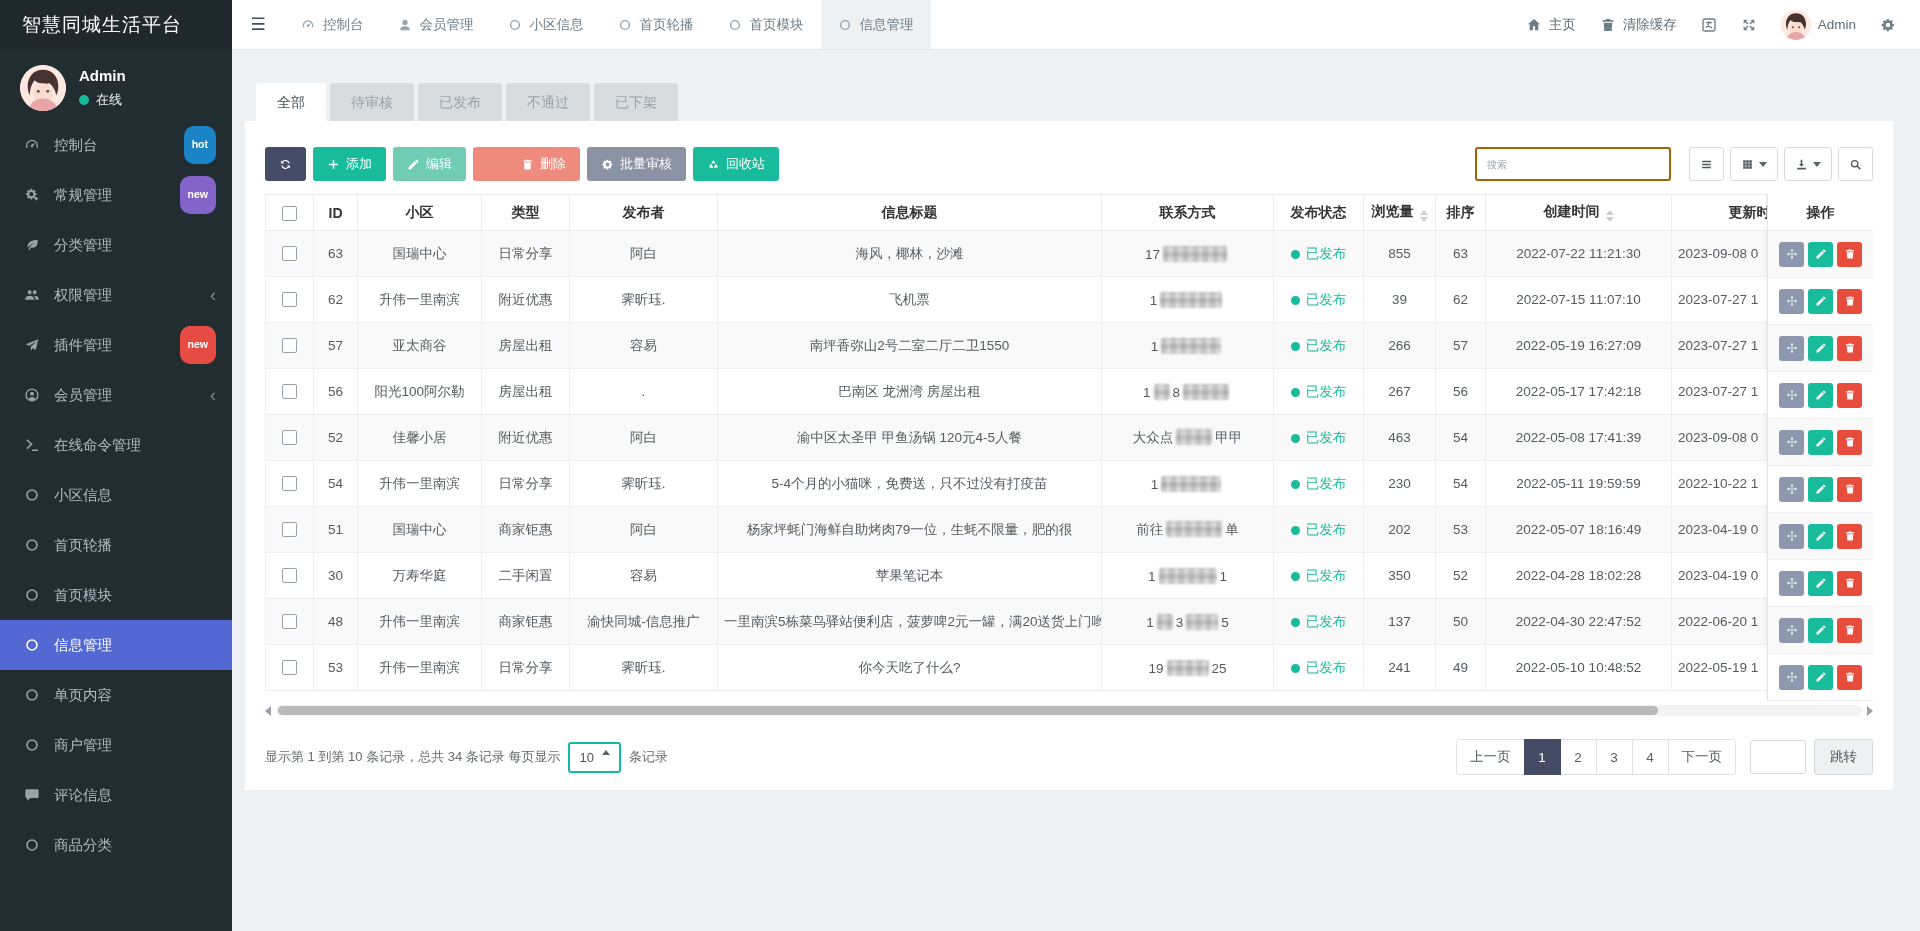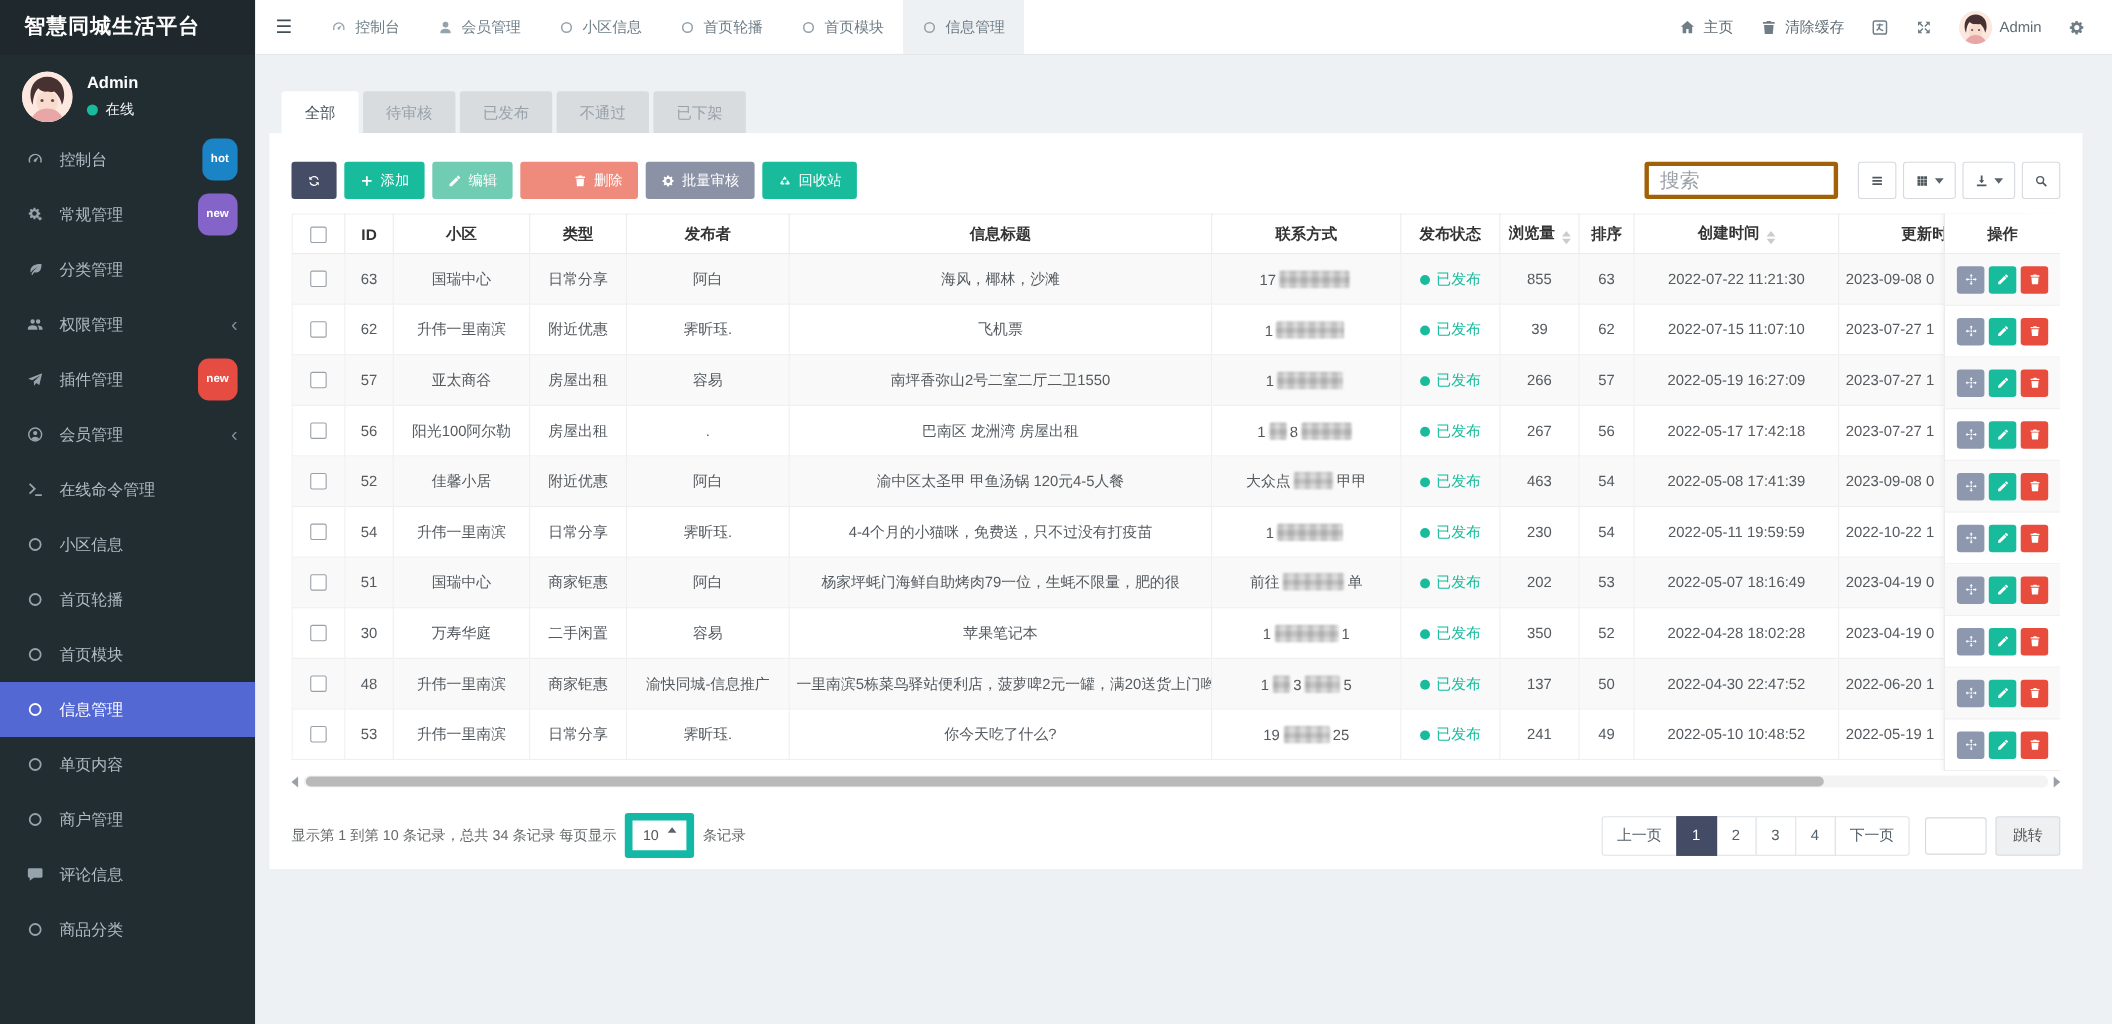--- a/index.html
+++ b/index.html
@@ -2,21 +2,21 @@
 <html><head>
 <meta charset="utf-8">
 <style>
   * { margin:0; padding:0; box-sizing:border-box; }
   html,body { width:1920px; height:931px; overflow:hidden; background:#eef1f4;
     font-family:"Liberation Sans","DejaVu Sans",sans-serif; }
   #app { position:relative; width:1920px; height:931px; }
 
   
   .sidebar { position:absolute; left:0; top:0; width:232px; height:931px; background:#222d32; }
-  .logo { height:50px; background:#1f282d; color:#fff; font-size:19px; font-weight:bold;
+  .logo { height:50px; background:#1f282d; color:#fff; font-size:19px; font-weight:normal;
     line-height:50px; padding-left:22px; letter-spacing:1px; white-space:nowrap; }
   .user-panel { display:flex; align-items:center; gap:13px; padding:15px 14px 9px 20px; }
   .avatar { width:46px; height:46px; border-radius:50%; overflow:hidden; flex:0 0 auto; background:#fce8df; }
   .avatar svg { width:100%; height:100%; display:block; }
   .u-name { color:#fff; font-size:15px; font-weight:bold; }
   .u-status { margin-top:7px; color:#eef3f5; font-size:13px; display:flex; align-items:center; gap:7px; }
   .dot-online { width:10px; height:10px; border-radius:50%; background:#18bc9c; }
   .side-search { margin:10px 16px 14px; height:40px; background:#2d3a42; border-radius:3px;
     display:flex; align-items:center; padding:0 12px; }
   .side-search input { flex:1; background:transparent; border:none; outline:none; color:#c3ccd2; font-size:13.5px; }
@@ -58,22 +58,22 @@
     border-radius:3px 3px 0 0; cursor:pointer; }
   .tab.active { background:#fff; color:#49525a; }
   .card { position:absolute; left:13px; top:71px; width:1648px; height:669px; background:#fff; padding:0 20px; }
 
   
   .toolbar { margin-top:26px; display:flex; align-items:center; }
   .tb-btn { height:34px; border:none; border-radius:3px; color:#fff; display:flex; align-items:center;
     gap:6px; padding:0 14px; font-size:13px; margin-right:7px; cursor:pointer; }
   .tb-btn .icn svg { width:13px; height:13px; fill:#fff; }
   .tb-right { margin-left:auto; display:flex; align-items:center; gap:6px; }
-  .tb-search { width:176px; height:34px; border:4px solid #a16207; border-radius:3px;
-    padding:0 10px; font-size:18px; color:#555; outline:none; margin-right:12px; }
+  .tb-search { width:196px; height:34px; border:2px solid #a16207; border-radius:3px;
+    padding:0 10px; font-size:10px; color:#555; outline:none; margin-right:12px; }
   .tb-search::placeholder { color:#9aa2a9; }
   .icon-btn { height:34px; border:1px solid #d6dade; border-radius:3px; background:#fff;
     color:#4f585e; display:flex; align-items:center; padding:0 10px; gap:5px; cursor:pointer; }
   .icon-btn .icn svg { width:13px; height:13px; fill:currentColor; }
   .caret-d { width:0; height:0; border-left:4px solid transparent; border-right:4px solid transparent;
     border-top:5px solid #5a646b; }
   .caret-u { width:0; height:0; border-left:4px solid transparent; border-right:4px solid transparent;
     border-bottom:5px solid #5a646b; }
 
   
@@ -113,21 +113,21 @@
   .harrow-l { width:0; height:0; border-top:5px solid transparent; border-bottom:5px solid transparent;
     border-right:6px solid #9aa0a5; cursor:pointer; }
   .harrow-r { width:0; height:0; border-top:5px solid transparent; border-bottom:5px solid transparent;
     border-left:6px solid #9aa0a5; cursor:pointer; }
   .htrack { flex:1; height:11px; background:#f3f3f3; border-radius:6px; margin:0 5px; position:relative; }
   .hthumb { position:absolute; left:2px; top:1px; height:9px; width:87%; background:#b9b9b9;
     border-radius:5px; cursor:grab; }
 
   
   .pgrow { margin-top:22px; display:flex; align-items:center; font-size:13px; color:#676a6c; }
-  .pagesize { display:inline-flex; align-items:flex-start; gap:8px; border:7px solid #14b8a6;
+  .pagesize { display:inline-flex; align-items:flex-start; gap:8px; border:2px solid #14b8a6;
     border-radius:3px; padding:6px 9px; margin:0 8px; color:#555; cursor:pointer; background:#fff; }
   .pgright { margin-left:auto; display:flex; align-items:center; }
   .pgbtns { display:flex; }
   .pgbtns a { min-width:37px; height:36px; padding:0 13px; border:1px solid #dfe3e6; margin-left:-1px;
     background:#fff; color:#546067; font-size:13.5px; display:flex; align-items:center;
     justify-content:center; text-decoration:none; cursor:pointer; position:relative; }
   .pgbtns a:first-child { border-radius:3px 0 0 3px; margin-left:0; }
   .pgbtns a:last-child { border-radius:0 3px 3px 0; }
   .pgbtns a.active { background:#444c65; border-color:#444c65; color:#fff; z-index:1; }
   .jumpbox { width:56px; height:34px; border:1px solid #d6dade; border-radius:3px; margin-left:14px;
@@ -594,21 +594,21 @@
                 <td>54</td>
                 <td>2022-05-08 17:41:39</td>
                 <td style="text-align: left;">2023-09-08 0</td>
               </tr>
               <tr>
                 <td><span class="cb"></span></td>
                 <td>54</td>
                 <td>升伟一里南滨</td>
                 <td>日常分享</td>
                 <td>霁昕珏.</td>
-                <td>4-4个月的小猫咪，免费送，只不过没有打疫苗</td>
+                <td>5-4个月的小猫咪，免费送，只不过没有打疫苗</td>
                 <td><span>1</span><span class="blurbox" style="width: 60px;"></span></td>
                 <td><span class="status-pub"><span class="sdot"></span><span>已发布</span></span></td>
                 <td>230</td>
                 <td>54</td>
                 <td>2022-05-11 19:59:59</td>
                 <td style="text-align: left;">2022-10-22 1</td>
               </tr>
               <tr class="striped">
                 <td><span class="cb"></span></td>
                 <td>51</td>

